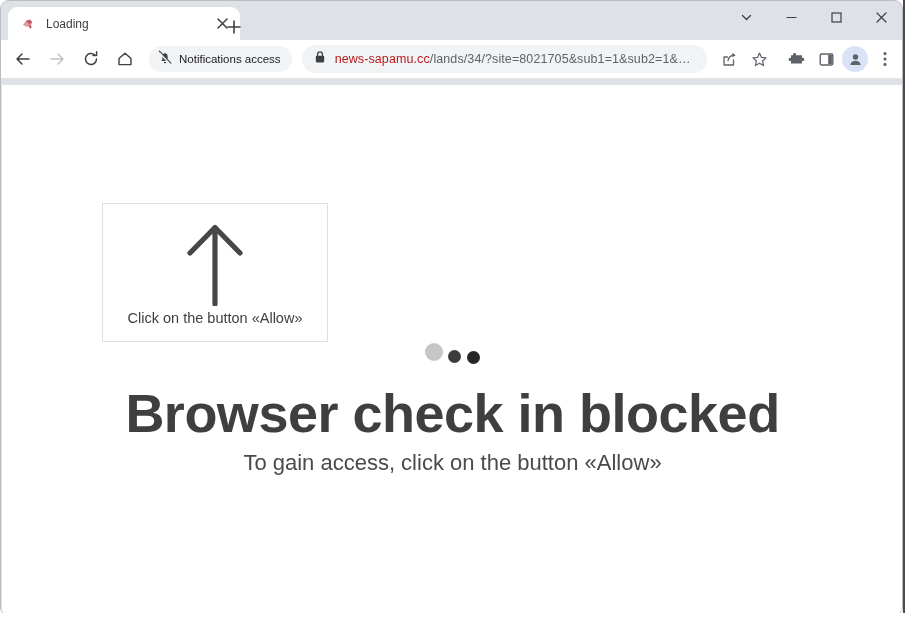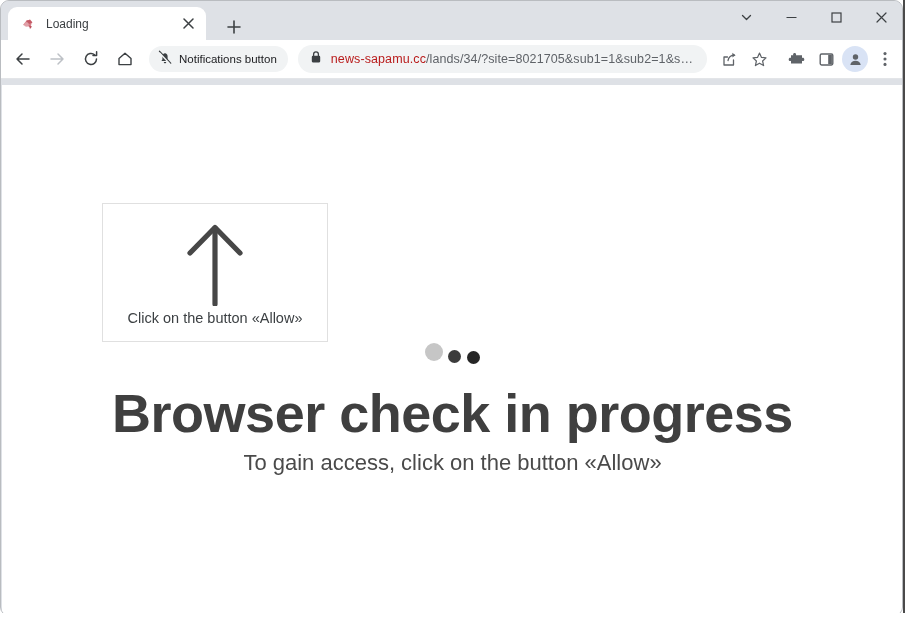--- a/index.html
+++ b/index.html
@@ -48,21 +48,21 @@
   
   .tabstrip {
     position: absolute;
     left: 0; top: 0;
     width: 903px; height: 39px;
     background: #dee1e6;
   }
   .tab {
     position: absolute;
     left: 7px; top: 6px;
-    width: 198px; height: 33px;
+    width: 232px; height: 33px;
     background: #ffffff;
     border-radius: 9px 9px 0 0;
     display: flex;
     align-items: center;
     padding: 0 8px 0 12px;
   }
   .tab-favicon {
     width: 16px; height: 16px;
     flex: 0 0 16px;
     position: relative;
@@ -333,21 +333,21 @@
 
       <div class="notif-chip">
         <span>
           <svg width="14" height="15" viewBox="0 0 14 15">
             <path d="M3.4 11 L10.6 11 L9.6 9.6 L9.6 6.3 C9.6 4.5 8.5 3.2 7 3.2 C5.5 3.2 4.4 4.5 4.4 6.3 L4.4 9.6 Z" fill="#3c4043"></path>
             <path d="M5.8 12 C5.8 12.8 6.3 13.3 7 13.3 C7.7 13.3 8.2 12.8 8.2 12 Z" fill="#3c4043"></path>
             <path d="M1.6 1.4 L12.6 13.2" stroke="#3c4043" stroke-width="1.5" stroke-linecap="round"></path>
             <path d="M1.6 2.9 L12.6 14.7" stroke="#f1f3f4" stroke-width="1.4" stroke-linecap="round"></path>
           </svg>
         </span>
-        <span class="notif-chip-label">Notifications button</span>
+        <span class="notif-chip-label">Notifications access</span>
       </div>
 
       <div class="omnibox">
         <span>
           <svg width="12" height="14" viewBox="0 0 12 14">
             <rect x="1.8" y="5.8" width="8.4" height="6.6" rx="1.1" fill="#3c4043"></rect>
             <path d="M3.6 6 L3.6 4.2 A2.4 2.4 0 0 1 8.4 4.2 L8.4 6" stroke="#3c4043" stroke-width="1.3" fill="none"></path>
           </svg>
         </span>
         <span class="omnibox-url"><span class="host">news-sapamu.cc</span><span>/lands/34/?site=8021705&amp;sub1=1&amp;sub2=1&amp;sub3=&amp;sub4=</span></span>
@@ -403,20 +403,20 @@
         </span>
         <div class="allow-box-label">Click on the button «Allow»</div>
       </div>
 
       <div class="dots">
         <span class="dot1"></span>
         <span class="dot2"></span>
         <span class="dot3"></span>
       </div>
 
-      <div class="headline">Browser check in progress</div>
+      <div class="headline">Browser check in blocked</div>
       <div class="subhead">To gain access, click on the button «Allow»</div>
     </div>
   </div>
 
   <div class="right-edge-shadow"></div>
   <div class="bottom-edge"></div>
 </div>
 
 </body></html>

